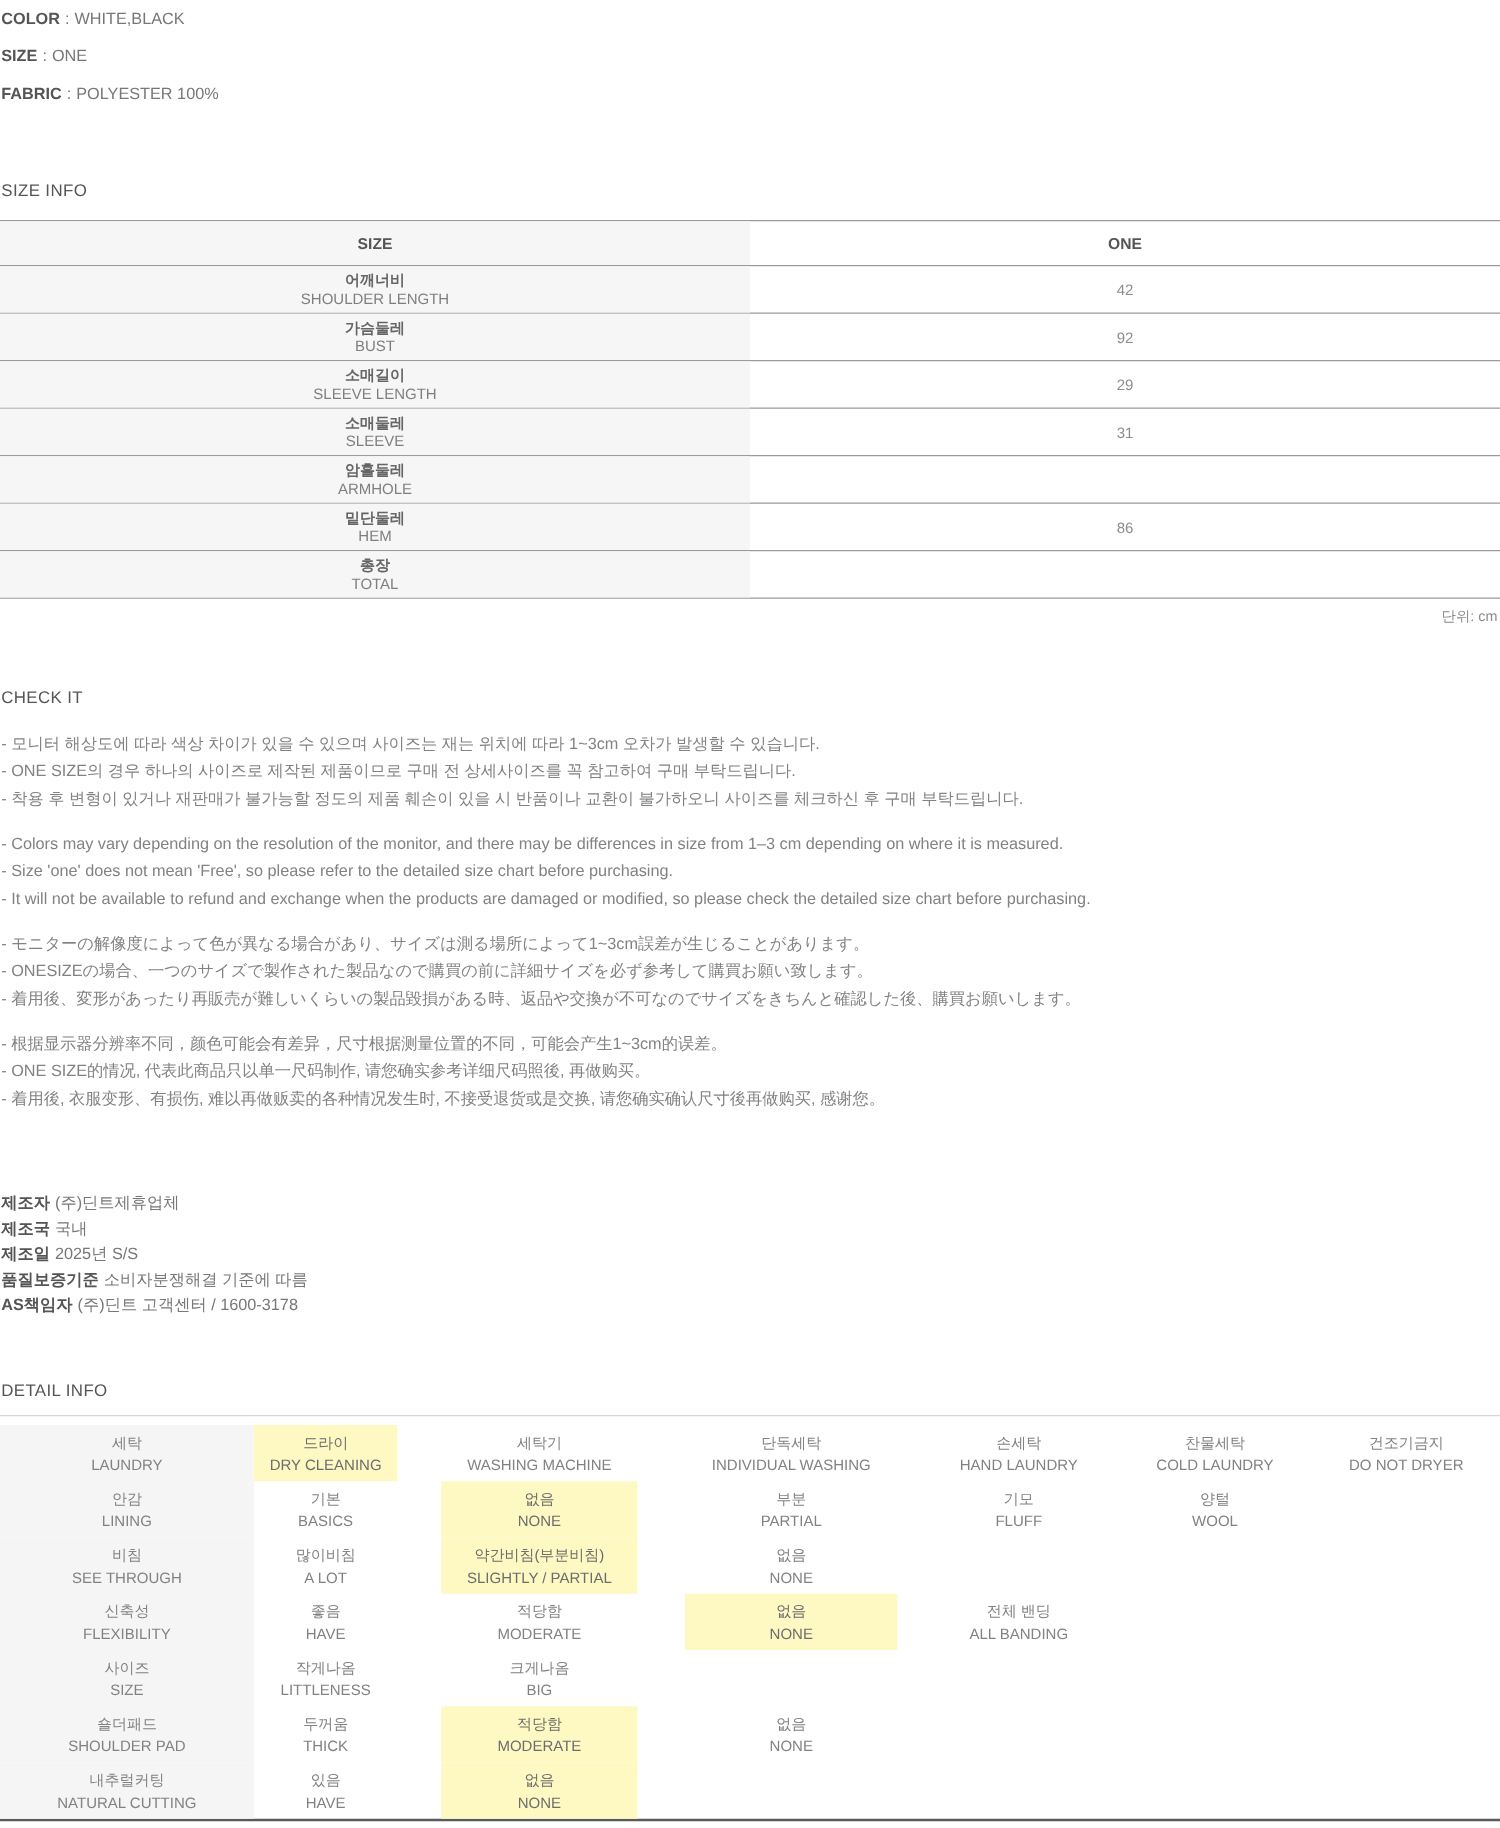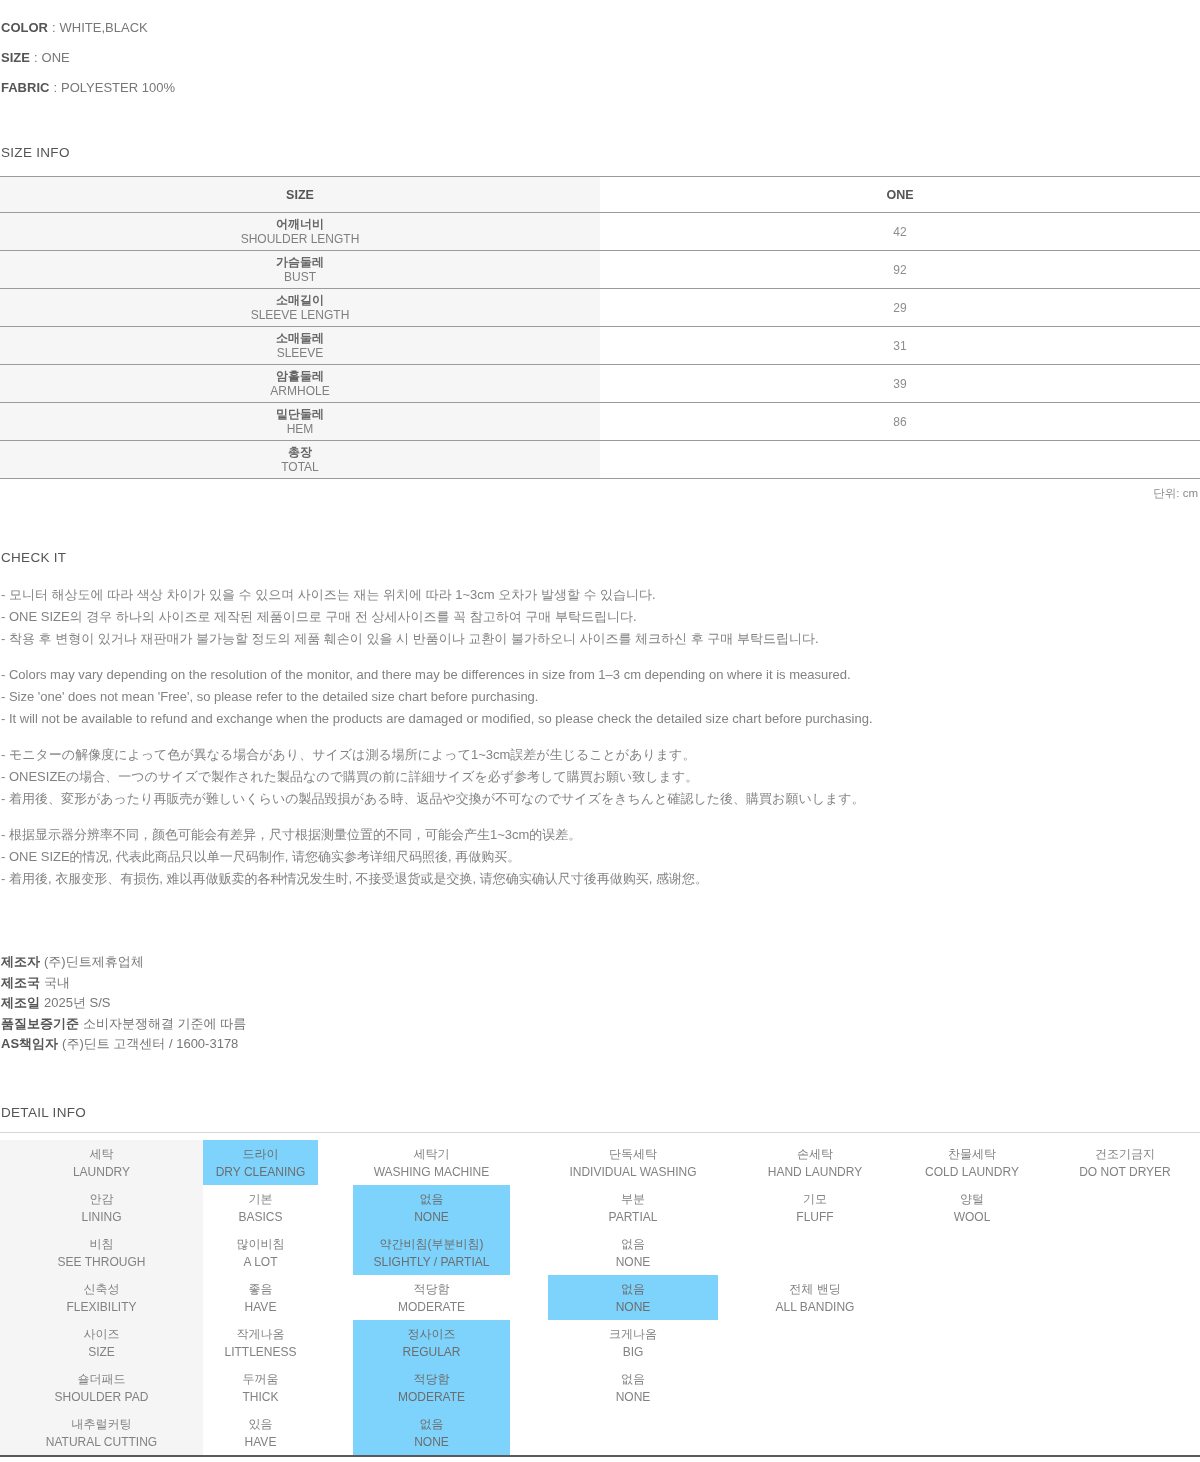--- a/index.html
+++ b/index.html
@@ -4,21 +4,21 @@
 <style>
   * { margin:0; padding:0; box-sizing:border-box; }
   html,body { background:#fff; }
   body {
     width:1200px; height:1462px; position:relative; overflow:hidden;
     font-family:"Liberation Sans","DejaVu Sans",sans-serif;
     -webkit-font-smoothing:antialiased;
   }
   .lbl-b { font-weight:bold; color:#555; }
   
-  .top-specs { position:absolute; top:18px; left:1px; }
+  .top-specs { position:absolute; top:5px; left:1px; }
   .spec-line { font-size:13px; color:#777; line-height:20px; margin-bottom:10px; }
   .spec-line .sep { margin:0 4px; }
   
   .section-title { position:absolute; left:1px; font-size:13.5px; font-weight:normal; color:#555; letter-spacing:0.3px; }
   #size-info-title { top:145px; }
   #check-it-title { top:550px; }
   #detail-info-title { top:1105px; }
   
   .size-table { position:absolute; top:176px; left:0; width:1200px; border-top:1px solid #9b9b9b; }
   .st-row { display:flex; height:38px; border-bottom:1px solid #9b9b9b; }
@@ -45,21 +45,21 @@
   .dg-cell { display:flex; flex-direction:column; align-items:center; justify-content:center;
     text-align:center; }
   .dg-cell .ko, .dg-cell .en { font-size:12px; color:#828282; line-height:18px; white-space:nowrap; }
   .dg-cell:nth-child(1) { grid-column:1; background:#f5f5f5; }
   .dg-cell:nth-child(2) { grid-column:2; }
   .dg-cell:nth-child(3) { grid-column:4; }
   .dg-cell:nth-child(4) { grid-column:6; }
   .dg-cell:nth-child(5) { grid-column:8; }
   .dg-cell:nth-child(6) { grid-column:10; }
   .dg-cell:nth-child(7) { grid-column:12; }
-  .dg-cell.sel { background:#7dd3fc; }
+  .dg-cell.sel { background:#fef9c3; }
   .dg-cell.sel .ko, .dg-cell.sel .en { color:#6d6d6d; }
 </style>
 </head>
 <body>
 
 <div class="top-specs">
   <div class="spec-line"><span class="lbl-b">COLOR</span><span class="sep">:</span><span>WHITE,BLACK</span></div>
   <div class="spec-line"><span class="lbl-b">SIZE</span><span class="sep">:</span><span>ONE</span></div>
   <div class="spec-line"><span class="lbl-b">FABRIC</span><span class="sep">:</span><span>POLYESTER 100%</span></div>
 </div>
@@ -99,21 +99,20 @@
         <span class="ko">소매둘레</span>
         <span class="en">SLEEVE</span>
       </div>
     <div class="st-value">31</div>
   </div>
   <div class="st-row">
     <div class="st-label">
         <span class="ko">암홀둘레</span>
         <span class="en">ARMHOLE</span>
       </div>
-    <div class="st-value">39</div>
   </div>
   <div class="st-row">
     <div class="st-label">
         <span class="ko">밑단둘레</span>
         <span class="en">HEM</span>
       </div>
     <div class="st-value">86</div>
   </div>
   <div class="st-row">
     <div class="st-label">
@@ -282,24 +281,20 @@
   </div>
   <div class="dg-row">
     <div class="dg-cell">
         <span class="ko">사이즈</span>
         <span class="en">SIZE</span>
       </div>
     <div class="dg-cell">
         <span class="ko">작게나옴</span>
         <span class="en">LITTLENESS</span>
       </div>
-    <div class="dg-cell sel">
-        <span class="ko">정사이즈</span>
-        <span class="en">REGULAR</span>
-      </div>
     <div class="dg-cell">
         <span class="ko">크게나옴</span>
         <span class="en">BIG</span>
       </div>
     <div class="dg-cell">
         <span class="ko"></span>
         <span class="en"></span>
       </div>
     <div class="dg-cell">
         <span class="ko"></span>

